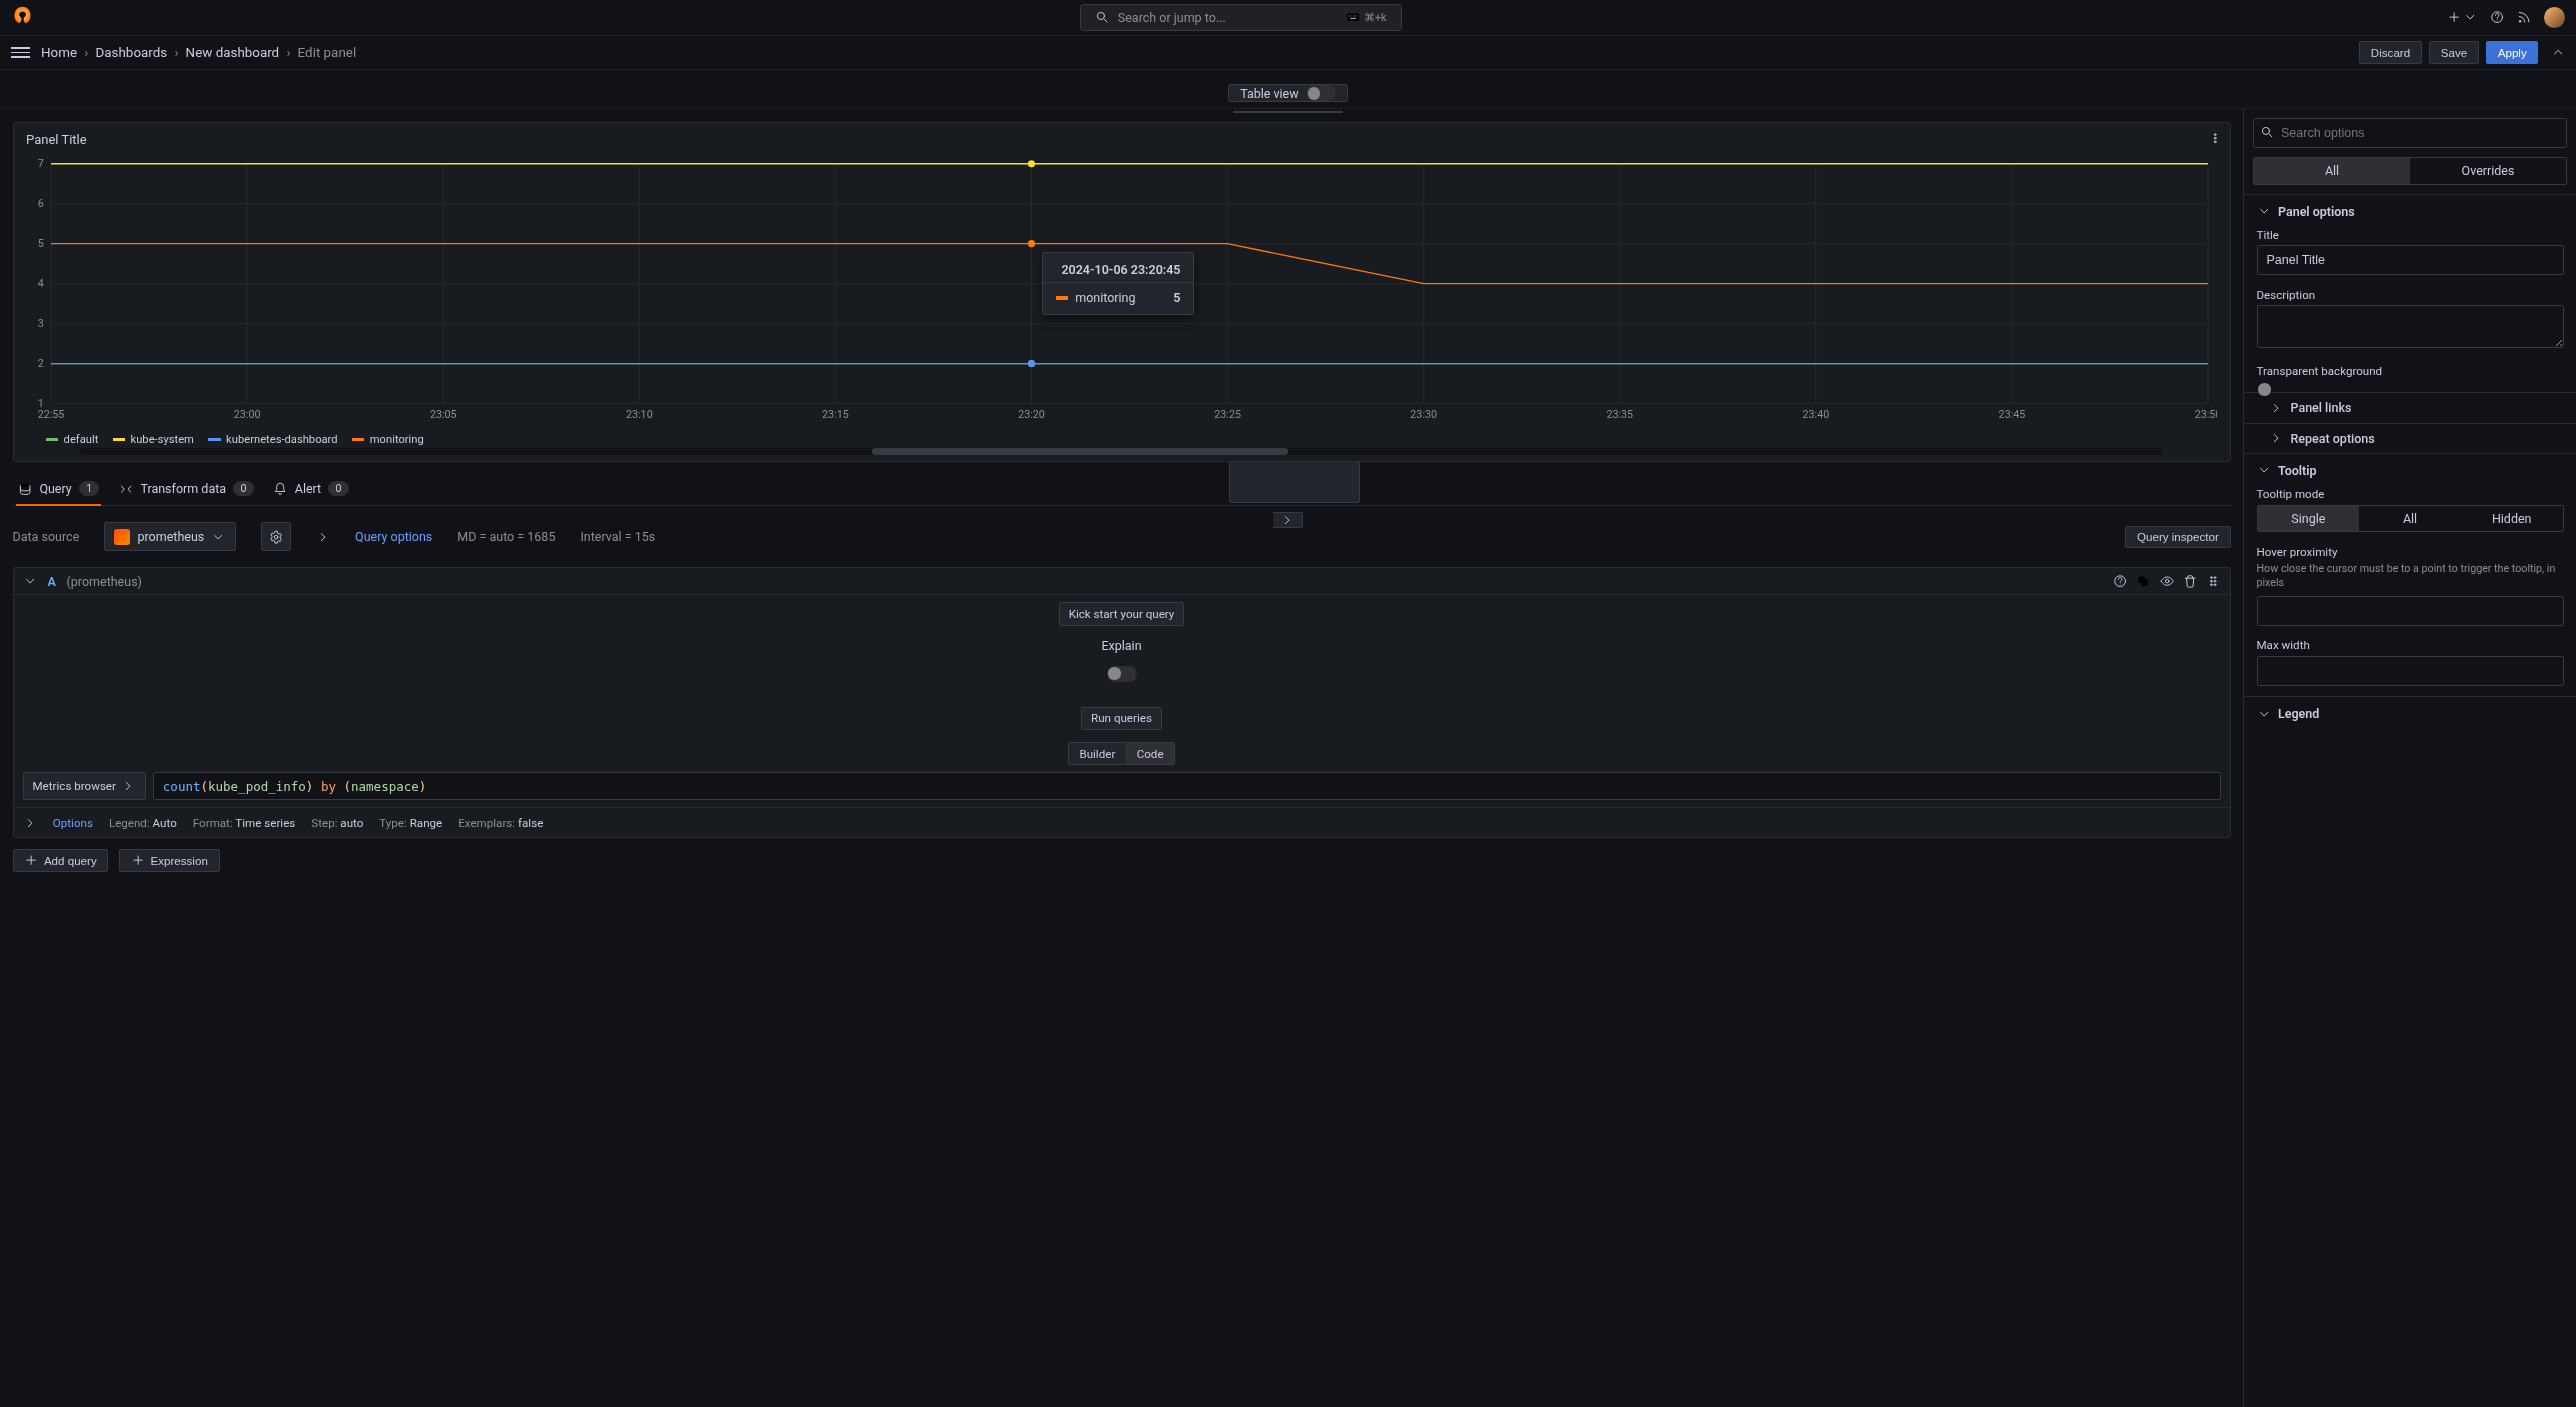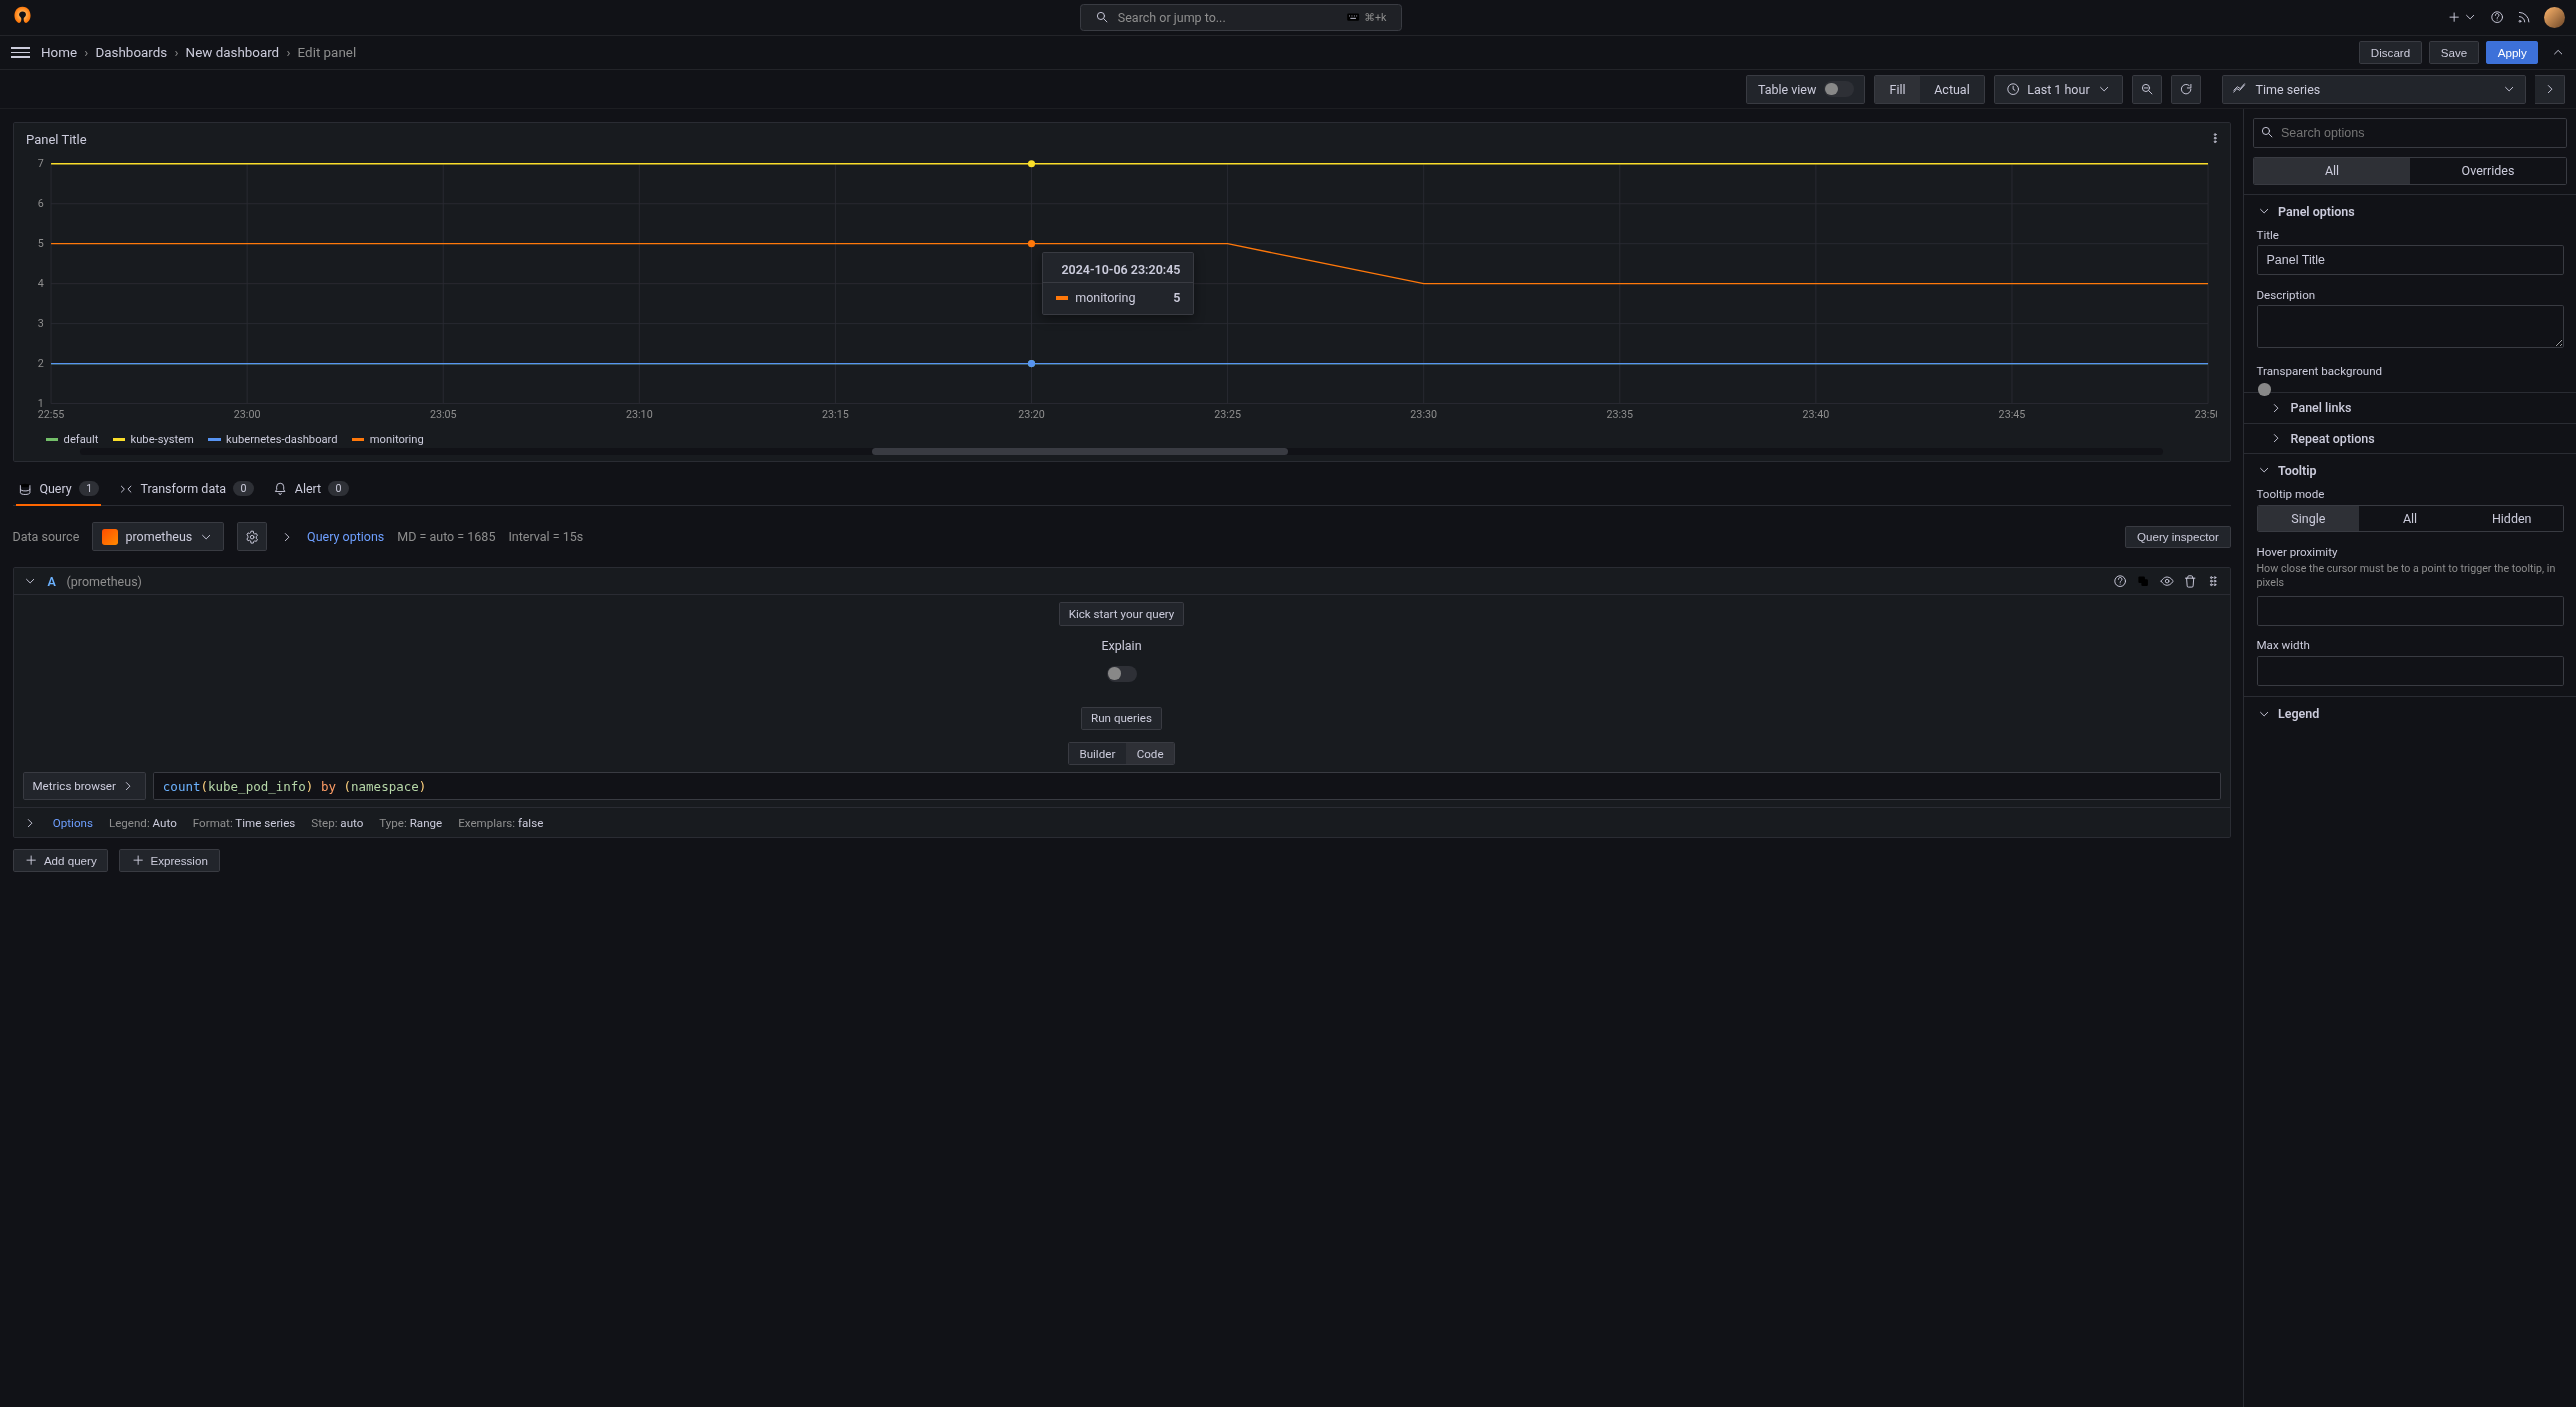--- a/index.html
+++ b/index.html
@@ -50,20 +50,21 @@
     background: #22252b; border: 0.9px solid #393b42; border-radius: 1.8px;
     color: #ccccdc; padding: 3.6px 10.7px; font-size: 11.6px; display: inline-flex;
     align-items: center; gap: 5.4px; cursor: pointer;
   }
   .btn-primary { background: #3d71d9; border-color: #3d71d9; color: #fff; }
 
   
   .toolbar {
     height: 39px; display: flex; align-items: center; padding: 5.4px 10.7px; gap: 9px;
     border-bottom: 0.9px solid rgba(255,255,255,0.05);
+    flex-direction: column;
   }
   .pill {
     display: flex; align-items: center; gap: 7.2px;
     background: #22252b; border: 0.9px solid #393b42; border-radius: 1.8px;
     padding: 0 10.7px; height: 29px;
   }
   .toggle-switch {
     width: 30px; height: 16px; border-radius: 9px; background: #2e3036;
     position: relative;
   }
@@ -125,21 +126,21 @@
   .legend-item { display: flex; align-items: center; gap: 5.4px; color: #ccccdc; }
   .swatch { width: 12.5px; height: 3.6px; }
 
   
   .tabs { display: flex; align-items: center; gap: 16px; border-bottom: 0.9px solid #2a2c33; padding: 0 3.6px; }
   .tab { display: flex; align-items: center; gap: 7.2px; padding: 9px 1.8px; color: #ccccdc; position: relative; }
   .tab.active::after { content: ""; position: absolute; left: 0; right: 0; bottom: -0.9px; height: 1.8px; background: #f60; }
   .badge { background: #2e3036; color: #ccccdc; border-radius: 9px; padding: 0.9px 7.2px; font-size: 10.7px; }
 
   
-  .dsrow { display: flex; align-items: center; gap: 13px; padding: 5.4px 0; flex-wrap: wrap; }
+  .dsrow { display: flex; align-items: center; gap: 25px; padding: 5.4px 0; flex-wrap: wrap; }
   .ds-label { color: #8e8e8e; }
   .ds-select {
     display: flex; align-items: center; gap: 7.2px; background: #22252b; border: 0.9px solid #393b42;
     border-radius: 1.8px; padding: 0 9px; height: 29px;
   }
   .prom-logo { width: 16px; height: 16px; border-radius: 2.7px; background: linear-gradient(135deg,#ff4d00,#ff8a00); }
   .link-blue { color: #6e9fff; }
   .muted { color: #8e8e8e; }
 
   

